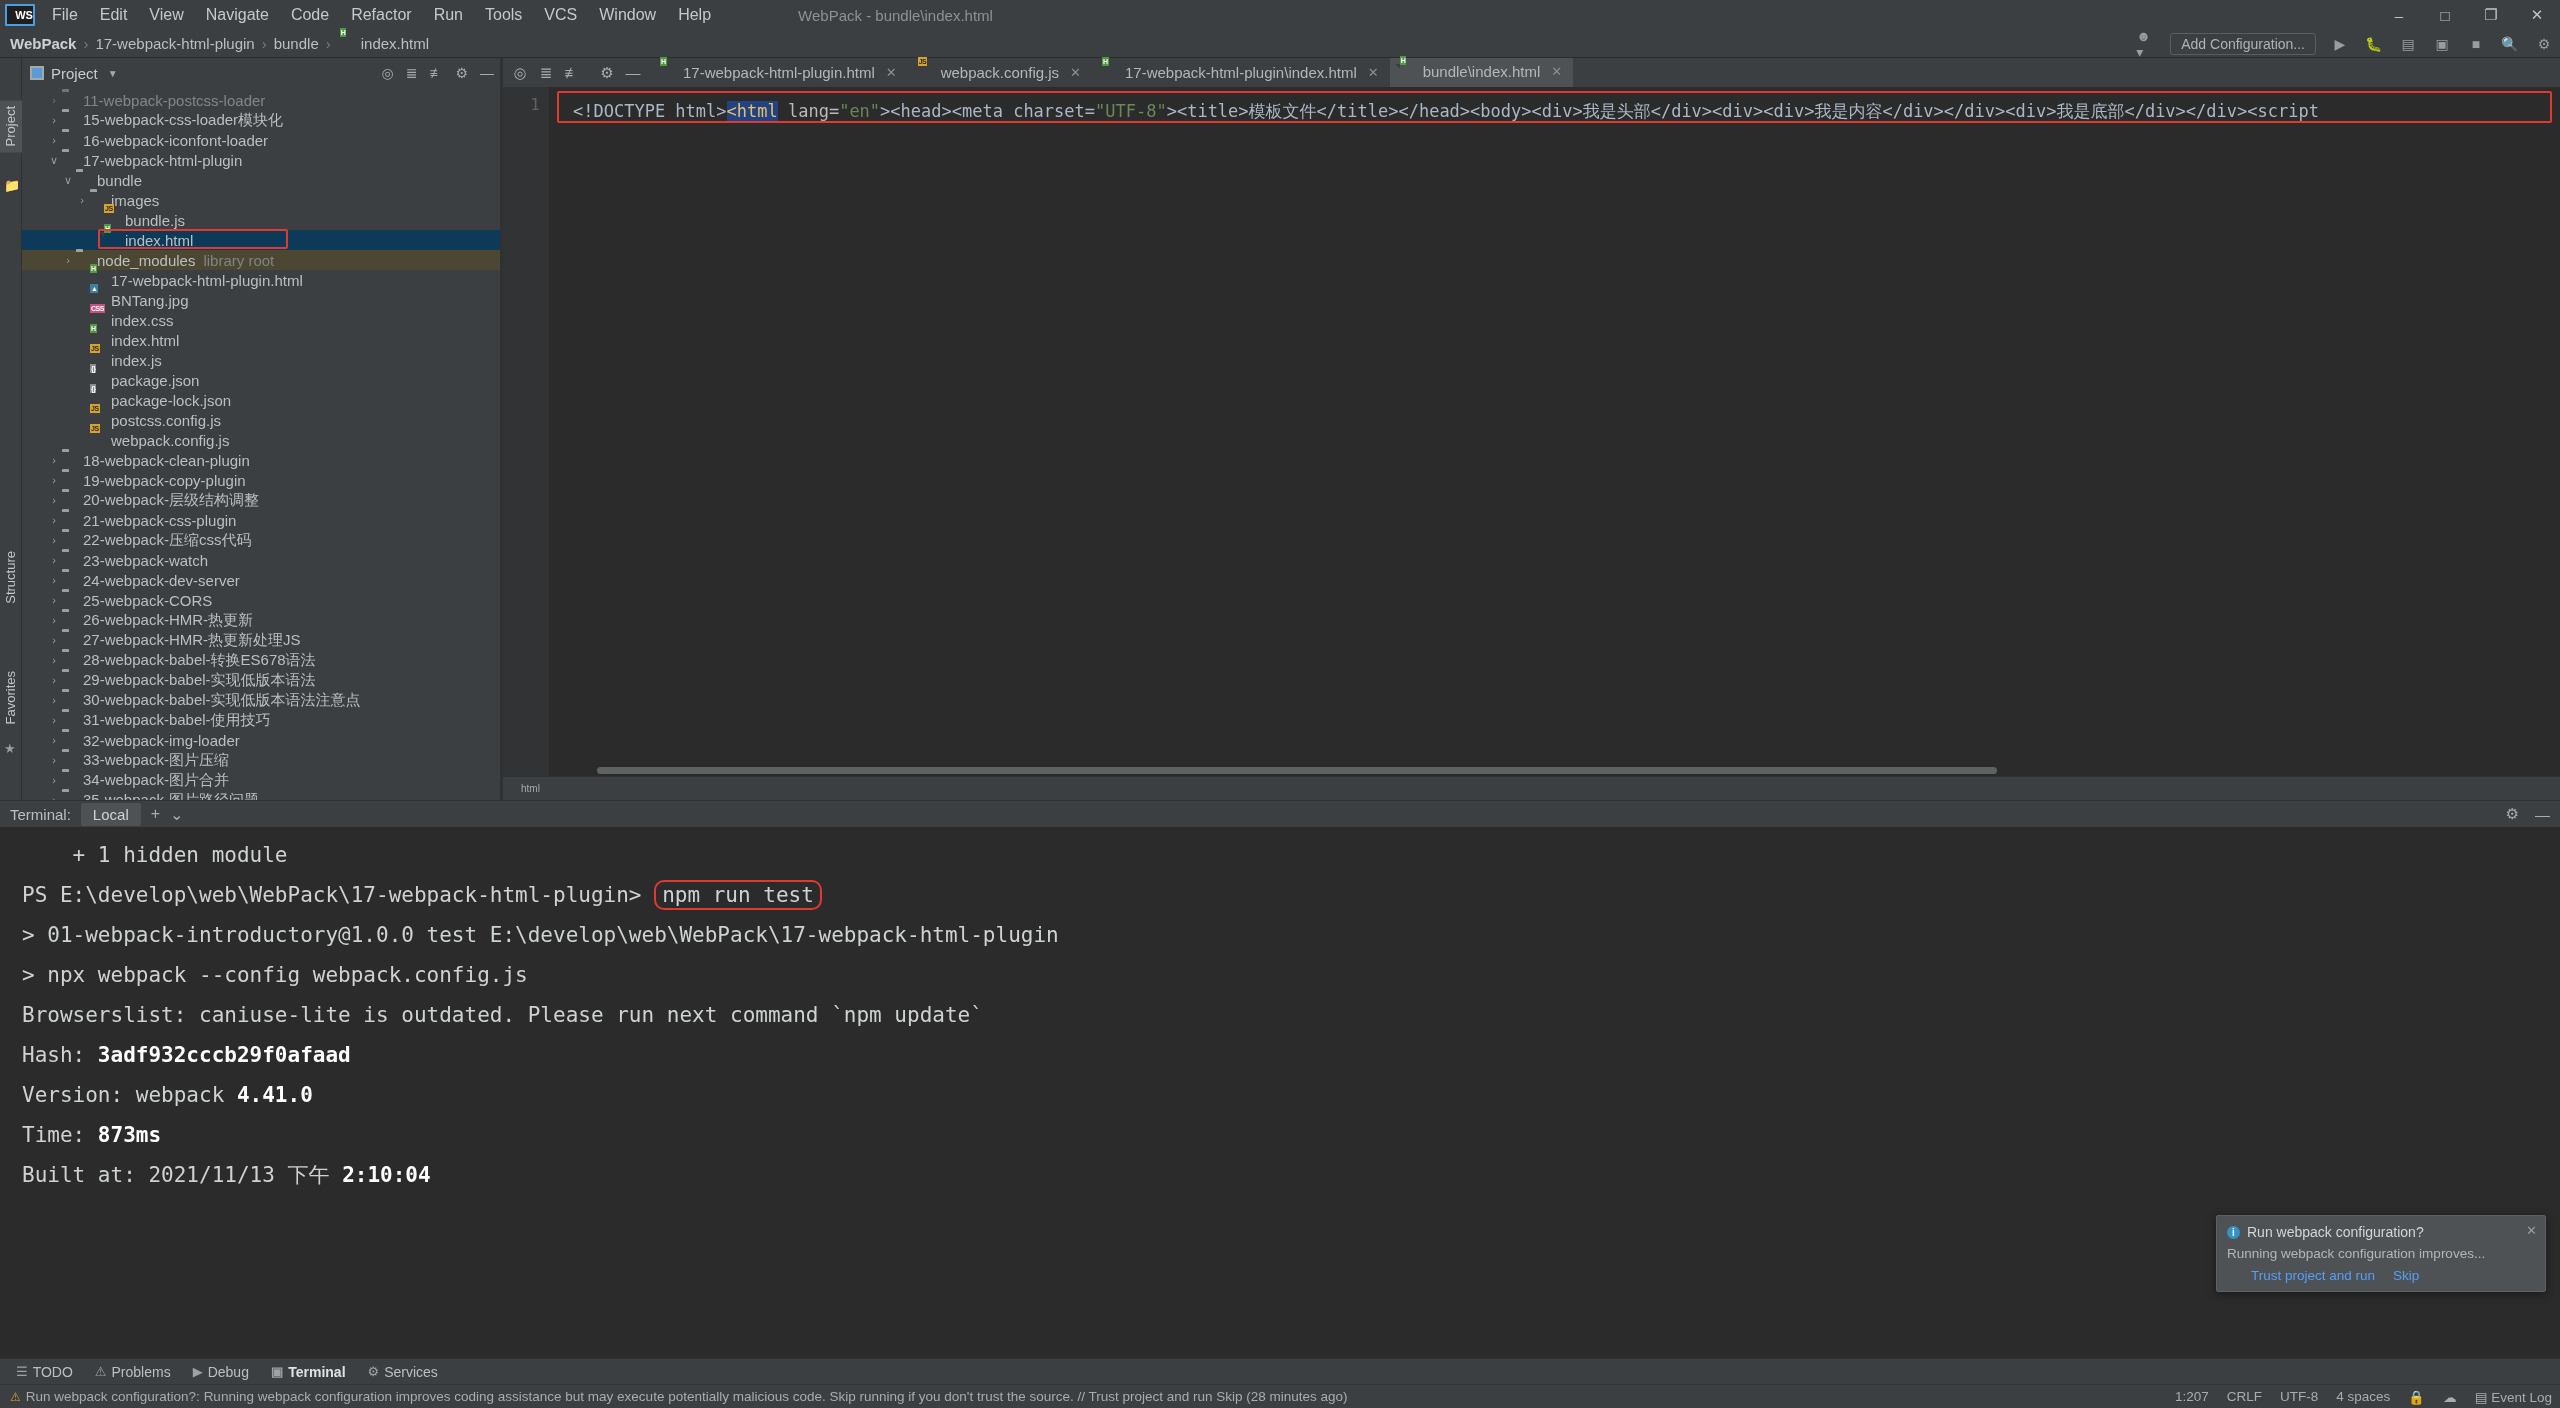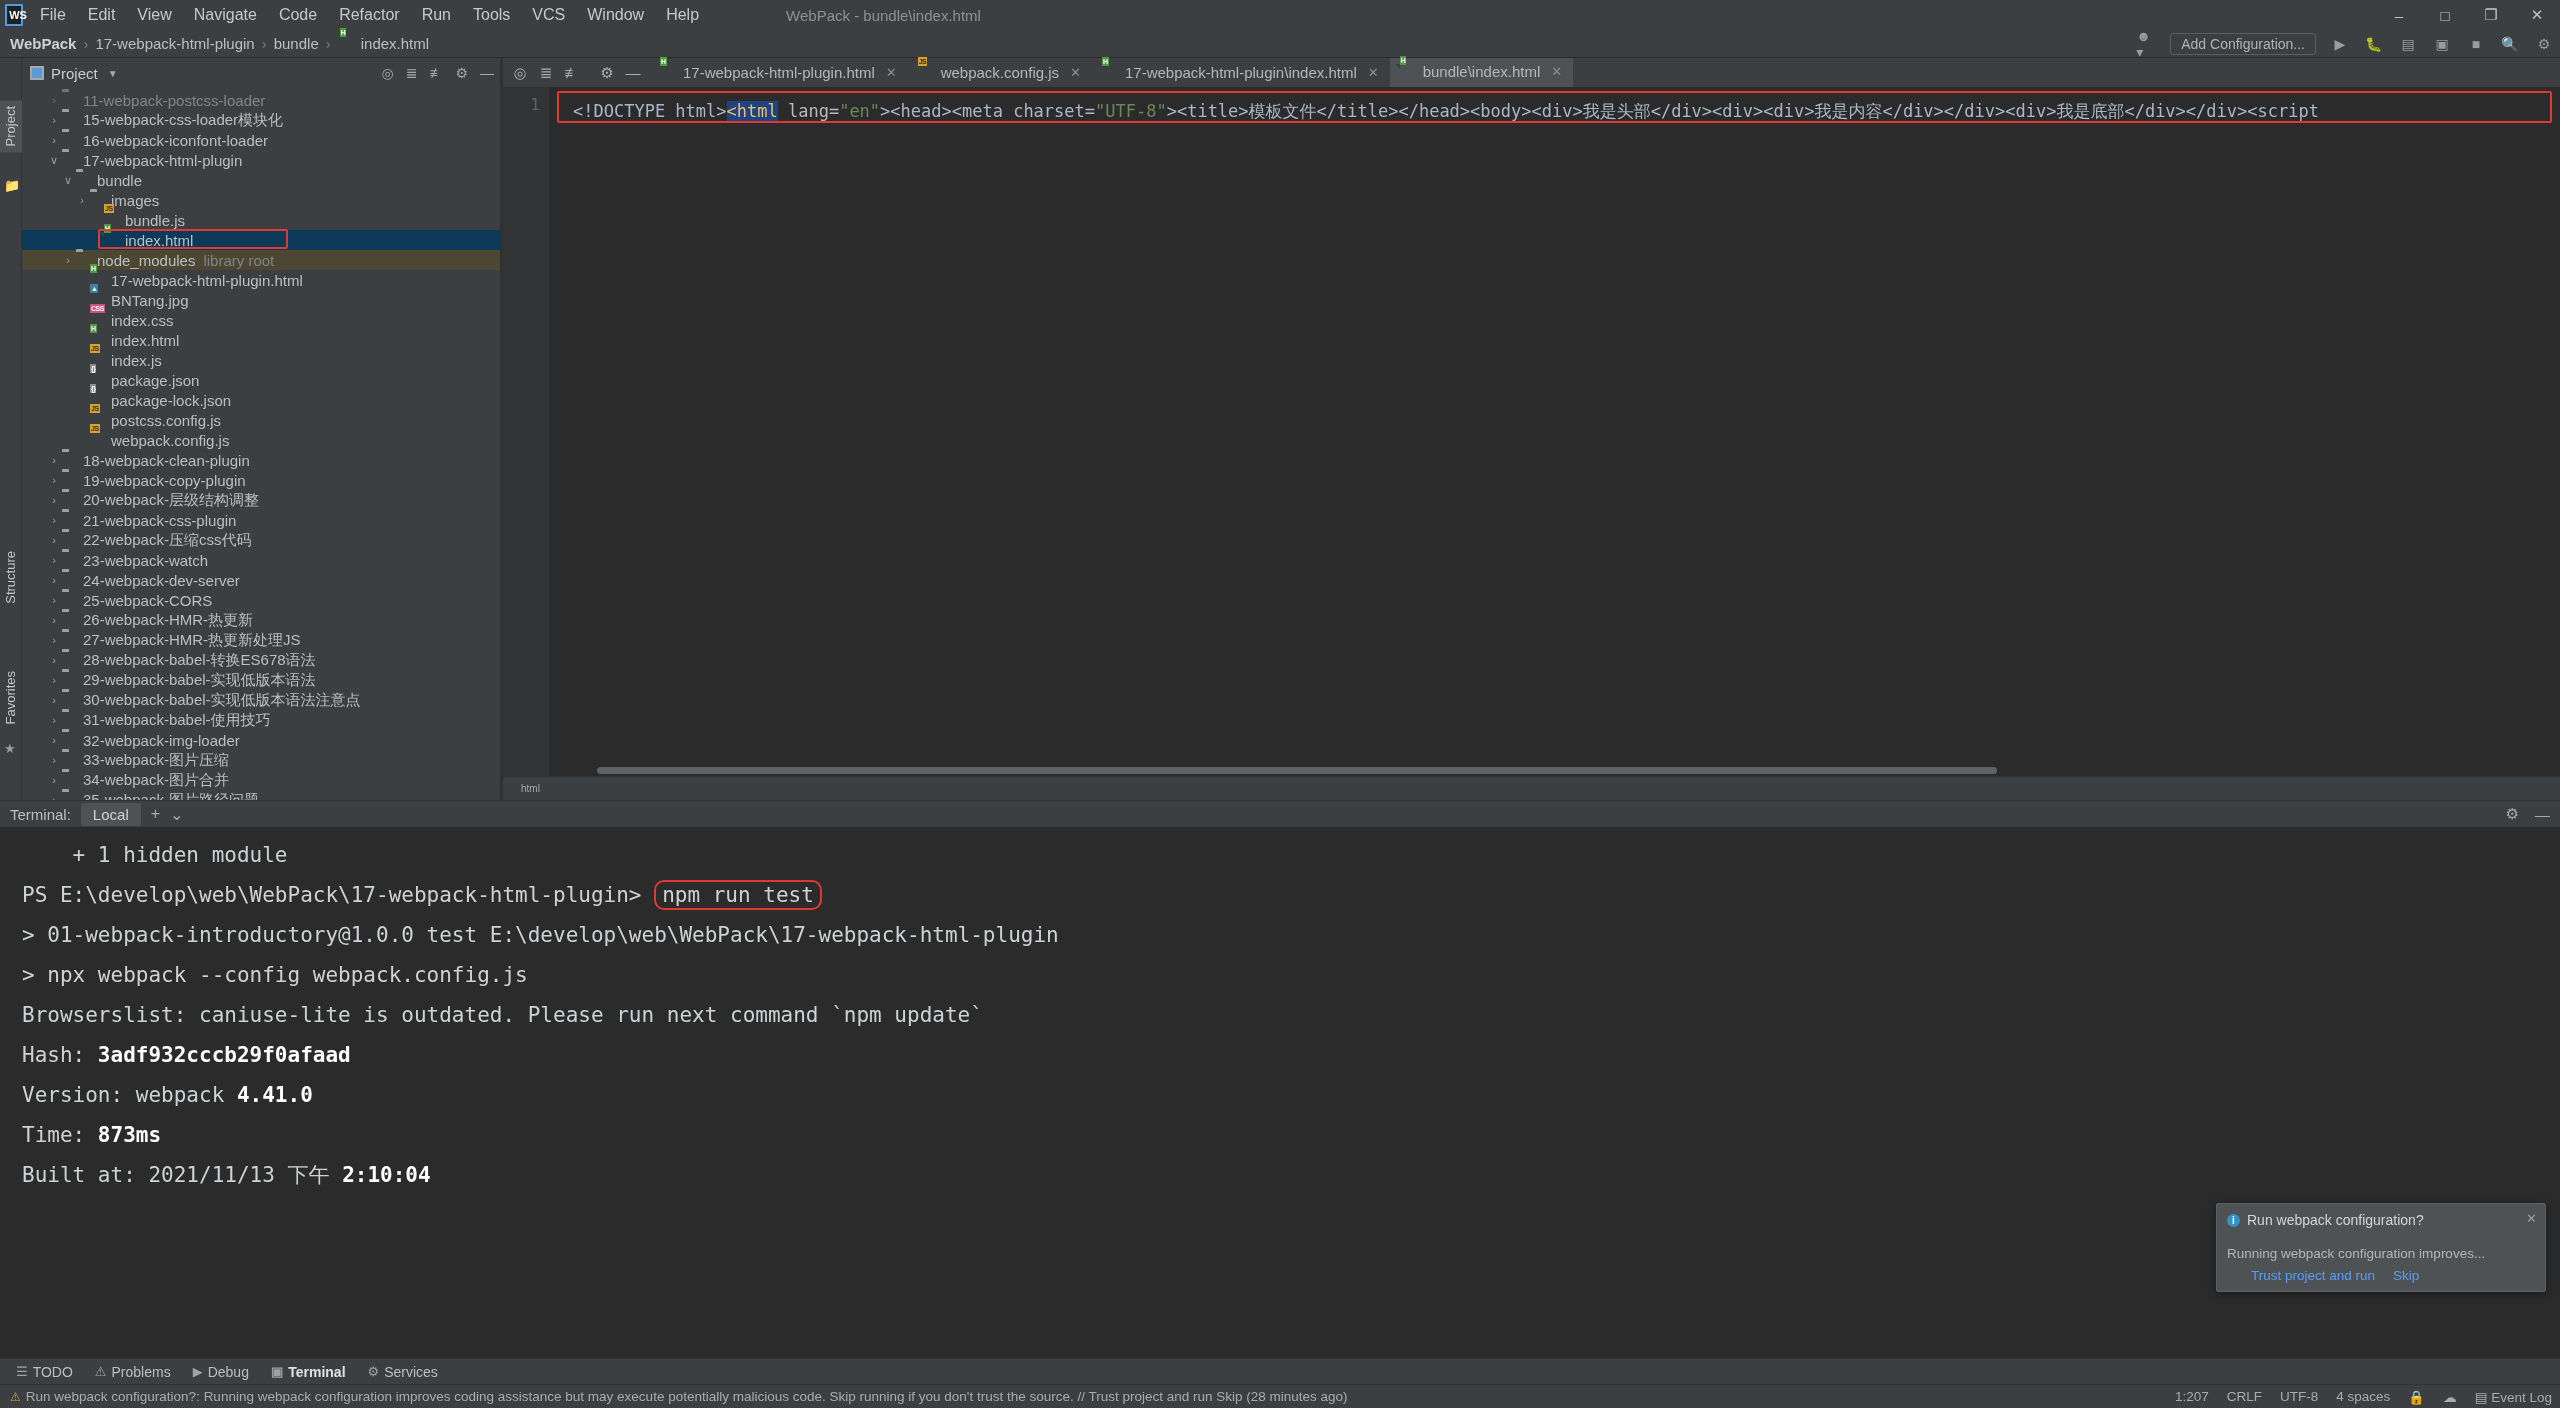--- a/index.html
+++ b/index.html
@@ -11,21 +11,21 @@
     color:#bbbbbb;
   }
   .app { position:relative; width:2560px; height:1408px; display:flex; flex-direction:column; }
 
   
   .menubar {
     height:30px; background:#3c3f41; display:flex; align-items:center;
     font-size:16px; color:#c8cbcc; flex:0 0 30px; position:relative;
   }
   .ws-logo{
-    width:18px;height:22px;margin:0 6px 0 5px;background:#1f1f1f;border:2px solid #4c9ee0;
+    width:30px;height:22px;margin:0 6px 0 5px;background:#1f1f1f;border:2px solid #4c9ee0;
     display:flex;align-items:center;justify-content:center;color:#fff;font-size:11px;font-weight:bold;
     font-family:"Liberation Sans",sans-serif;border-radius:1px;padding-left:8px;
   }
   .menu-item{ padding:3px 11px; font-size:16px; color:#c6c9ca; white-space:nowrap; }
   .win-title{ margin-left:76px; font-size:15px; color:#8e9192; white-space:nowrap;}
   .win-buttons{ position:absolute; right:0; top:0; height:30px; display:flex; align-items:center; }
   .win-btn{ width:46px;height:30px;display:flex;align-items:center;justify-content:center;color:#c0c3c4;font-size:15px;}
 
   
   .navbar{
@@ -143,21 +143,21 @@
 
   
   .notif{
     position:absolute; right:14px; bottom:66px; width:330px; background:#4e5254;
     border:1px solid #5d6163; border-radius:2px; padding:8px 10px 8px 10px; font-size:14px; color:#c6c9ca;
     box-shadow:0 2px 8px rgba(0,0,0,.45);
   }
   .notif-title{ display:flex; align-items:center; gap:7px; color:#d3d6d7; font-size:14px; }
   .notif-dot{ width:13px;height:13px;border-radius:50%;background:#3592c4;color:#fff;font-size:10px;
      display:flex;align-items:center;justify-content:center;font-weight:bold;}
-  .notif-body{ margin-top:18px; font-size:13.5px; color:#b3b6b7;}
+  .notif-body{ margin-top:6px; font-size:13.5px; color:#b3b6b7;}
   .notif-actions{ margin-top:7px; display:flex; gap:18px; font-size:13.5px;margin-left:24px;}
   .notif-link{ color:#589df6; }
   .notif-close{ position:absolute; right:8px; top:7px; color:#9a9d9e; font-size:13px;}
 
   
   .toolbar-bottom{
     height:26px; flex:0 0 26px; background:#3c3f41; display:flex; align-items:center; gap:22px;
     padding-left:16px; font-size:14px; color:#bcbfc0; border-top:1px solid #2f3133;
   }
   .tb-item{ display:flex; align-items:center; gap:5px; }

